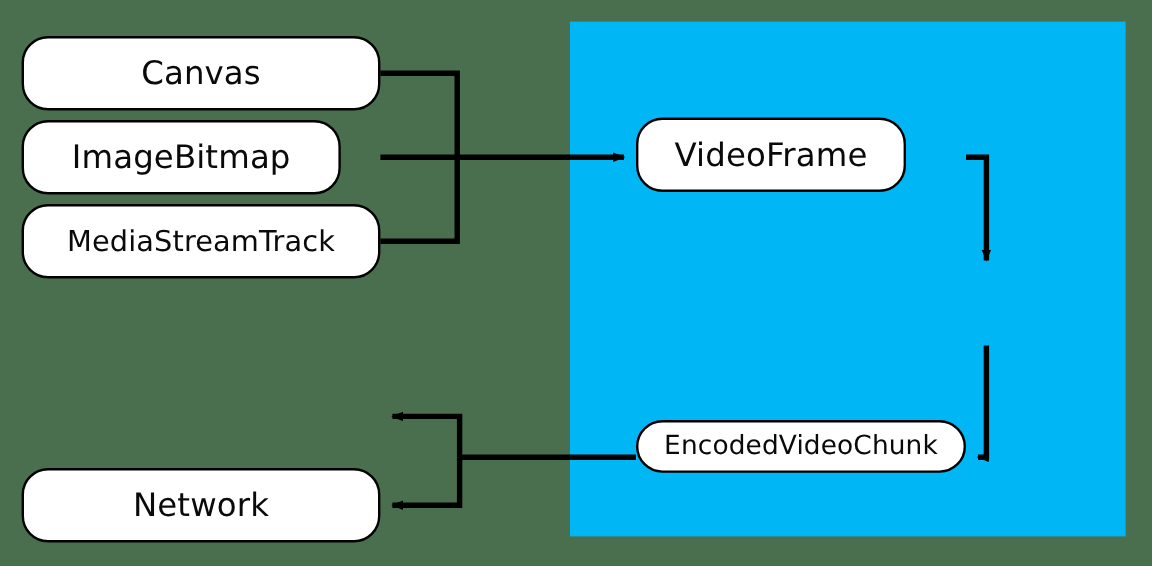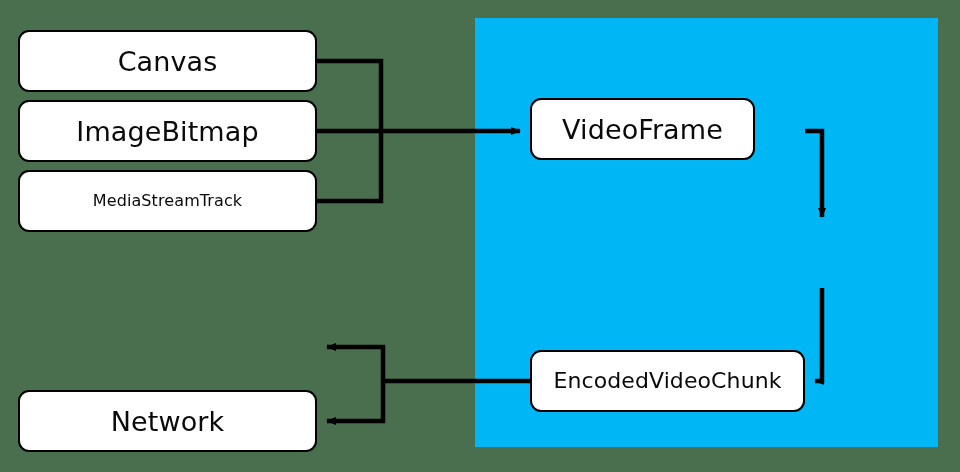--- a/index.html
+++ b/index.html
@@ -36,30 +36,30 @@
     border: 2px solid #000000;
     font-size: 27px;
     line-height: 1;
     color: #0a0a0a;
     letter-spacing: 0.1px;
     white-space: nowrap;
     user-select: none;
   }
   .node.rounded {
     background: #ffffff;
-    border-radius: 11px;
+    border-radius: 22px;
   }
   .node.squared {
     border-radius: 0;
     border-width: 1.5px;
   }
   .node-label {
     display: block;
   }
-  .node.small-text { font-size: 16px; }
+  .node.small-text { font-size: 24px; }
   .node.tiny-text  { font-size: 22px; }
 </style>
 </head>
 <body>
 
 <div id="diagram-root" style="width: 960px; height: 472px;">
 
   <div id="bg-layer" style="background: rgb(74, 111, 78);"></div>
 
   <svg id="svg-layer" viewBox="0 0 960 472" xmlns="http://www.w3.org/2000/svg">
@@ -94,35 +94,35 @@
       <path d="M383,381 L383,347 L327,347" marker-end="url(#arrow-left)"></path>
 
       <path d="M383,381 L383,421 L327,421" marker-end="url(#arrow-left)"></path>
     </g>
   </svg>
 
   <div class="node rounded" id="node-canvas" style="left: 18px; top: 30px; width: 299px; height: 62px;">
     <span class="node-label">Canvas</span>
   </div>
 
-  <div class="node rounded" id="node-image-bitmap" style="left: 18px; top: 100px; width: 299px; height: 62px;">
+  <div class="node rounded" id="node-image-bitmap" style="left: 18px; top: 100px; width: 266px; height: 62px;">
     <span class="node-label">ImageBitmap</span>
   </div>
 
   <div class="node rounded small-text" id="node-media-stream-track" style="left: 18px; top: 170px; width: 299px; height: 62px;">
     <span class="node-label">MediaStreamTrack</span>
   </div>
 
 
   <div class="node rounded" id="node-network" style="left: 18px; top: 390px; width: 299px; height: 62px;">
     <span class="node-label">Network</span>
   </div>
 
   <div class="node rounded" id="node-video-frame" style="left: 530px; top: 98px; width: 225px; height: 62px;">
     <span class="node-label">VideoFrame</span>
   </div>
 
 
-  <div class="node rounded tiny-text" id="node-encoded-video-chunk" style="left: 530px; top: 350px; width: 275px; height: 62px;">
+  <div class="node rounded tiny-text" id="node-encoded-video-chunk" style="left: 530px; top: 350px; width: 275px; height: 44px;">
     <span class="node-label">EncodedVideoChunk</span>
   </div>
 
 </div>
 
 </body></html>

